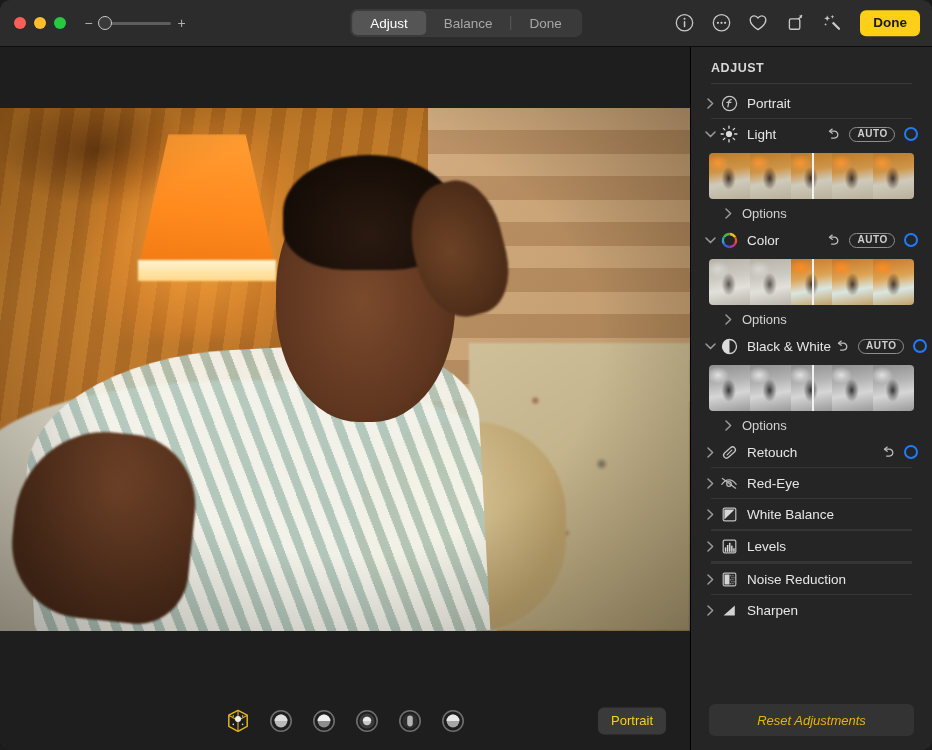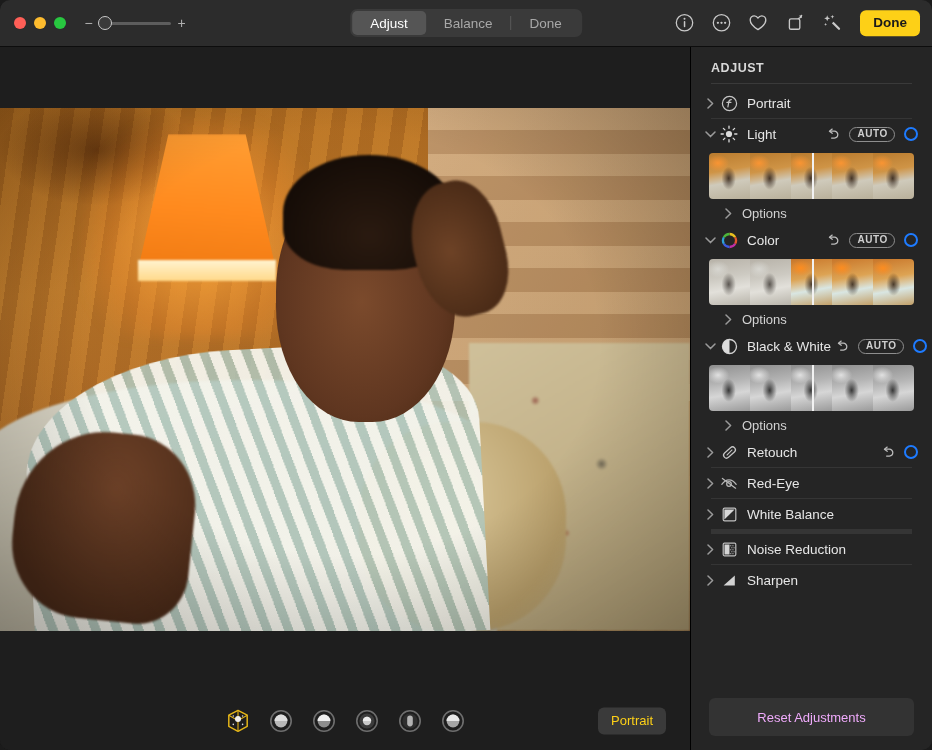--- a/index.html
+++ b/index.html
@@ -299,24 +299,24 @@
       linear-gradient(170deg, #8e8e8e 0%, #b4b4b4 38%, #d6d6d6 62%, #9a9a9a 100%);
   }
   .optrow {
     display: flex; align-items: center;
     height: 24px; padding-left: 30px; gap: 7px;
   }
   .optlabel { font-size: 13px; color: #d2d2d2; }
 
   .resetwrap { padding: 10px 18px 14px 18px; }
   .resetbtn {
-    width: 100%; height: 38px;
-    background: #333333; color: #f0abfc;
+    width: 100%; height: 32px;
+    background: #333333; color: #eab308;
     font-size: 13px; border-radius: 6px;
-    display: flex; align-items: center; justify-content: center;
+    display: flex; align-items: center; justify-content: center; font-style: italic;
   }
 </style>
 </head>
 <body>
 
 <div class="window">
 
   <div class="titlebar">
 
     <div class="traffic">
@@ -682,20 +682,40 @@
               <path d="M3.4 13.6 L13.6 3.4 L13.6 13.6 Z" fill="#2b2b2b"></path>
               <path d="M3.4 3.4 L13.6 3.4 L3.4 13.6 Z" fill="#d8d8d8"></path>
             </svg>
           </div>
           <div class="rlabel">White Balance</div>
         </div>
         <div class="sep"></div>
 
         <div class="sep"></div>
 
+        <div class="row">
+          <div class="chev">
+            <svg width="7" height="11" viewBox="0 0 7 11">
+                <path d="M1 1 L5.6 5.5 L1 10" fill="none" stroke="#9a9a9a" stroke-width="1.5" stroke-linecap="round" stroke-linejoin="round"></path>
+              </svg>
+          </div>
+          <div class="ricon">
+            <svg width="17" height="17" viewBox="0 0 17 17">
+              <rect x="2.2" y="2.2" width="12.6" height="12.6" rx="1.2" fill="none" stroke="#c0c0c0" stroke-width="1.2"></rect>
+              <g fill="#d6d6d6">
+                <rect x="3.8" y="9.4" width="1.5" height="4.4"></rect>
+                <rect x="5.9" y="7" width="1.5" height="6.8"></rect>
+                <rect x="8" y="4.8" width="1.5" height="9"></rect>
+                <rect x="10.1" y="7.6" width="1.5" height="6.2"></rect>
+                <rect x="12.2" y="10.2" width="1.5" height="3.6"></rect>
+              </g>
+            </svg>
+          </div>
+          <div class="rlabel">Levels</div>
+        </div>
         <div class="sep"></div>
 
         <div class="sep"></div>
 
         <div class="sep"></div>
 
         <div class="row">
           <div class="chev">
             <svg width="7" height="11" viewBox="0 0 7 11">
                 <path d="M1 1 L5.6 5.5 L1 10" fill="none" stroke="#9a9a9a" stroke-width="1.5" stroke-linecap="round" stroke-linejoin="round"></path>

